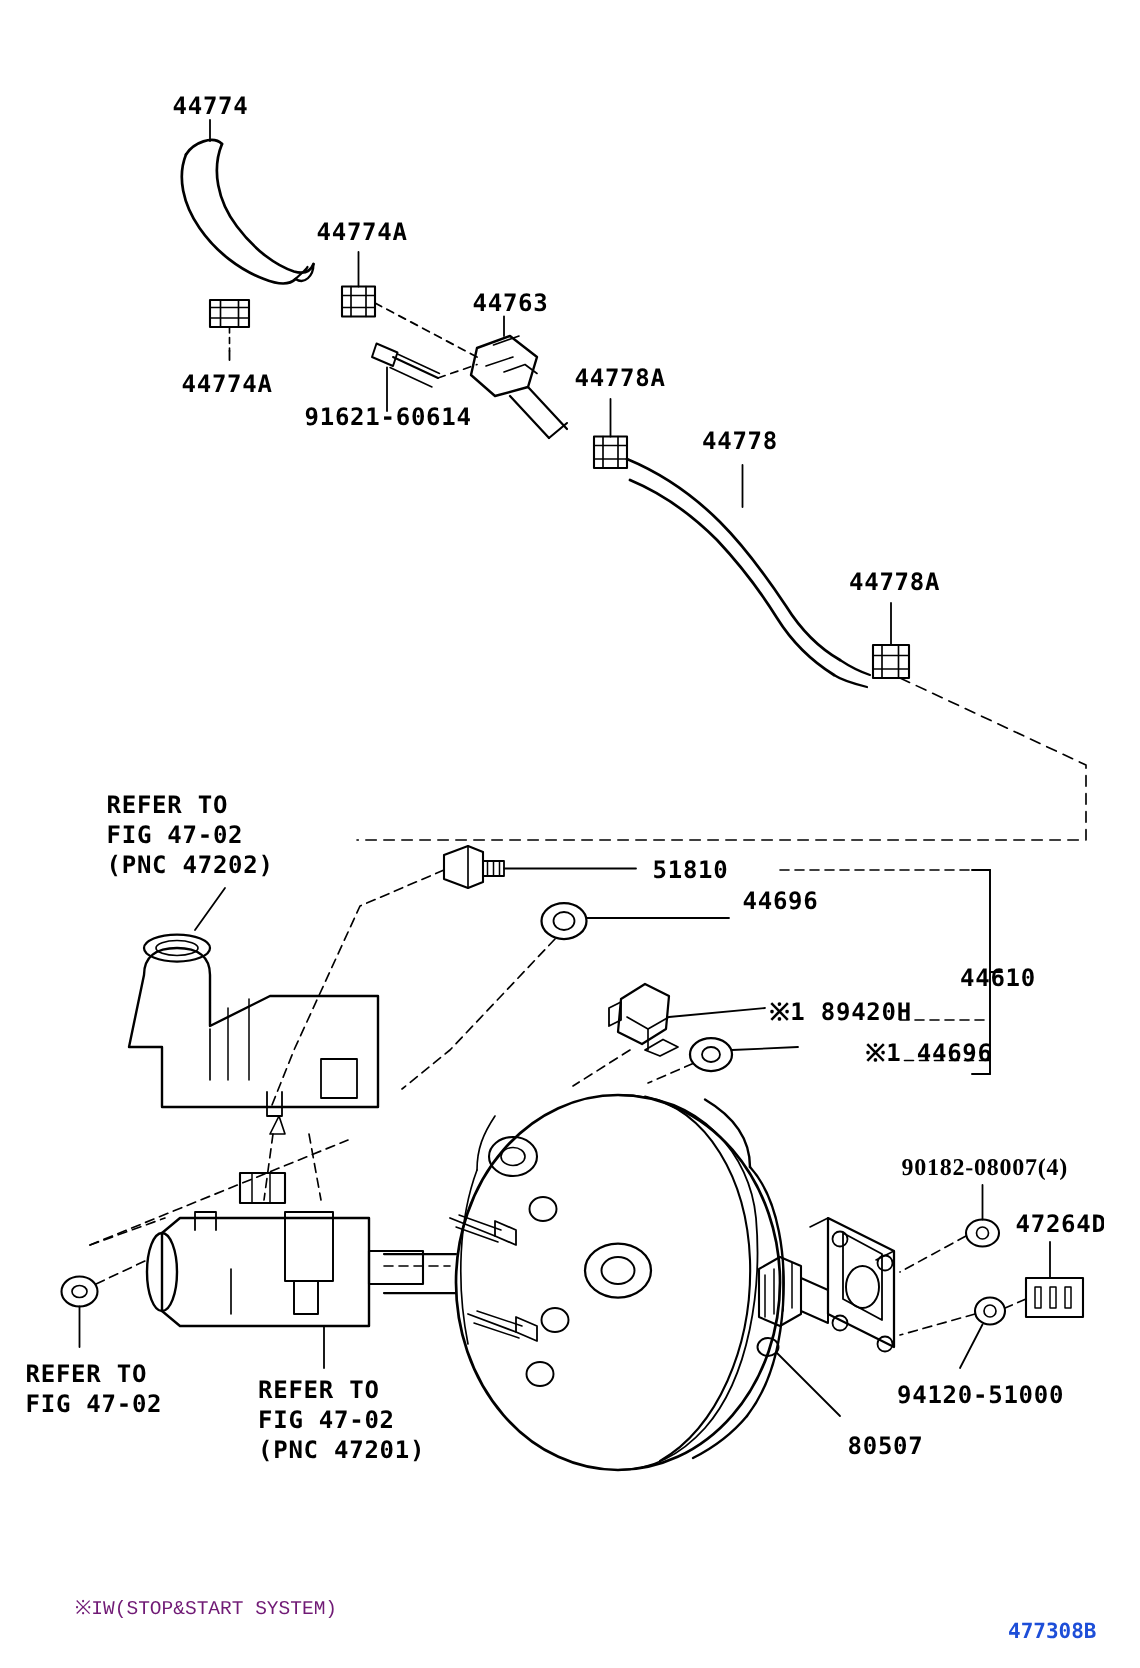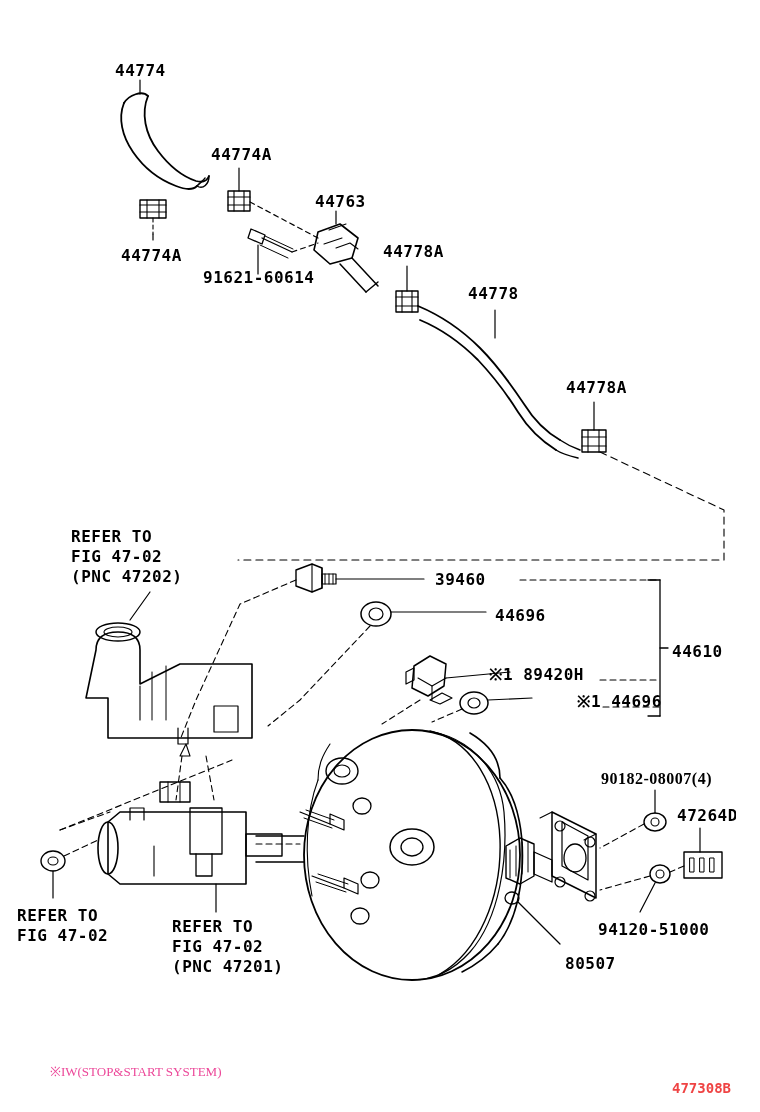--- a/index.html
+++ b/index.html
@@ -33,31 +33,31 @@
   }
   .svglayer {
     position: absolute;
     left: 0;
     top: 0;
     width: 760px;
     height: 1112px;
   }
   .footnote {
     position: absolute;
-    font-family: Liberation Serif, serif;
+    font-family: Liberation Mono, monospace;
     font-size: 13px;
-    color: #ec4899;
+    color: #701a75;
     white-space: pre;
   }
   .corner-code {
     position: absolute;
     font-family: "DejaVu Sans Mono", monospace;
     font-size: 14px;
     font-weight: bold;
-    color: #ef4444;
+    color: #1d4ed8;
     white-space: pre;
   }
 </style>
 </head>
 <body>
 
 <div id="sheet">
 
   <svg class="svglayer" viewBox="0 0 760 1112" xmlns="http://www.w3.org/2000/svg">
     <g fill="none" stroke="#000" stroke-width="1.6" stroke-linecap="round" stroke-linejoin="round">
@@ -253,24 +253,24 @@
   <div class="lbl" style="left:211px; top:146px;">44774A</div>
   <div class="lbl" style="left:121px; top:247px;">44774A</div>
   <div class="lbl" style="left:315px; top:193px;">44763</div>
   <div class="lbl" style="left:203px; top:269px;">91621-60614</div>
   <div class="lbl" style="left:383px; top:243px;">44778A</div>
   <div class="lbl" style="left:468px; top:285px;text-align:right;">44778</div>
   <div class="lbl" style="left:566px; top:379px;">44778A</div>
   <div class="lbl multi" style="left:71px; top:527px;">REFER TO
 FIG 47-02
 (PNC 47202)</div>
-  <div class="lbl" style="left:435px; top:571px;">39460</div>
-  <div class="lbl" style="left:495px; top:607px;">44696</div>
-  <div class="lbl" style="left:672px; top:643px;">44610</div>
-  <div class="lbl" style="left:489px; top:666px;">※1 89420H</div>
+  <div class="lbl" style="left:435px; top:571px;">51810</div>
+  <div class="lbl" style="left:495px; top:592px;">44696</div>
+  <div class="lbl" style="left:640px; top:643px;">44610</div>
+  <div class="lbl" style="left:513px; top:666px;">※1 89420H</div>
   <div class="lbl" style="left:537px; top:693px;margin-left:40px;">※1 44696</div>
   <div class="lbl" style="left:601px; top:770px;font-family:Liberation Serif, serif;">90182-08007(4)</div>
   <div class="lbl" style="left:677px; top:807px;text-align:right;">47264D</div>
   <div class="lbl" style="left:598px; top:921px;">94120-51000</div>
   <div class="lbl" style="left:565px; top:955px;">80507</div>
   <div class="lbl multi" style="left:17px; top:906px;">REFER TO
 FIG 47-02</div>
   <div class="lbl multi" style="left:172px; top:917px;">REFER TO
 FIG 47-02
 (PNC 47201)</div>

